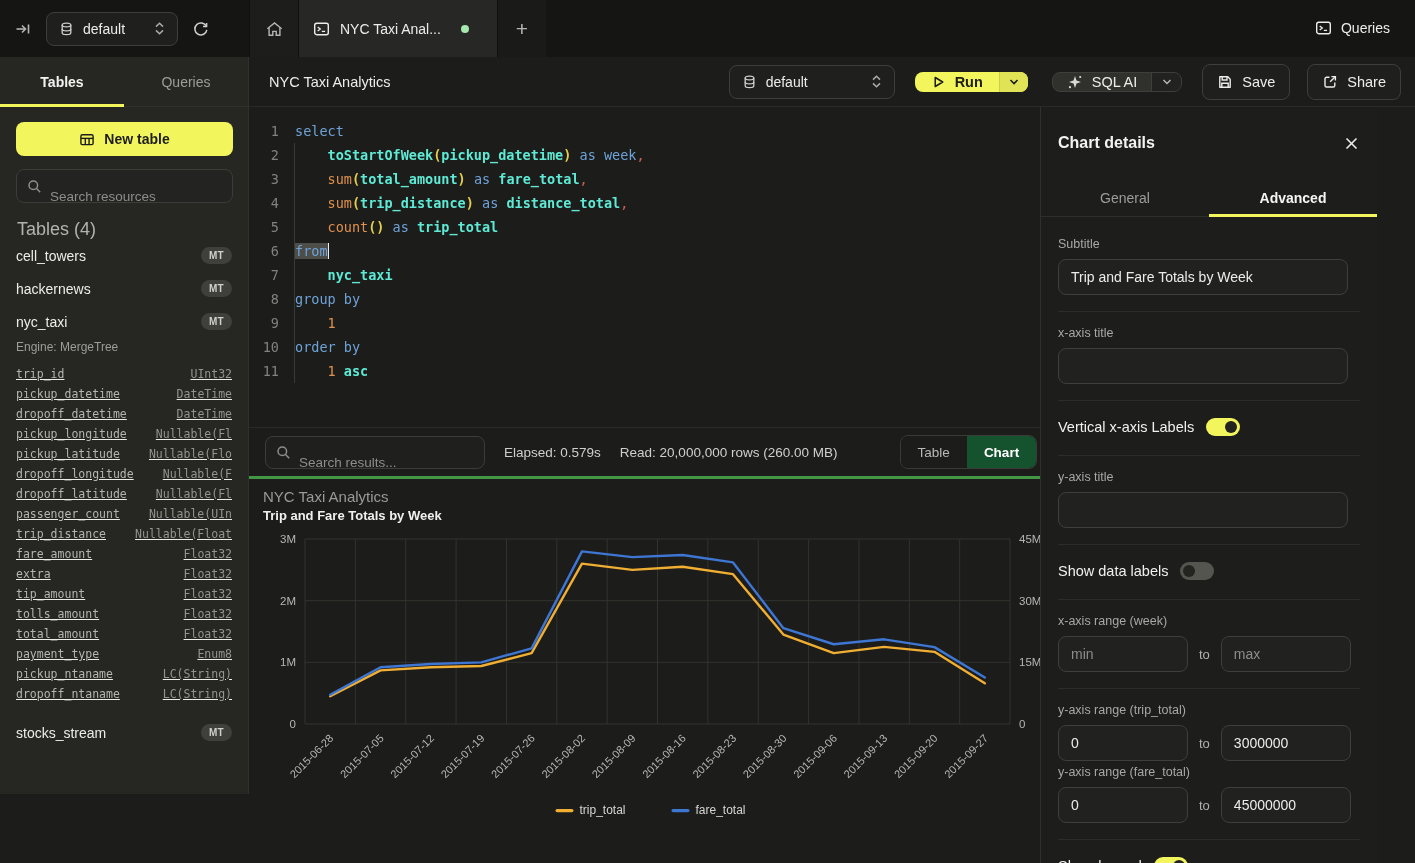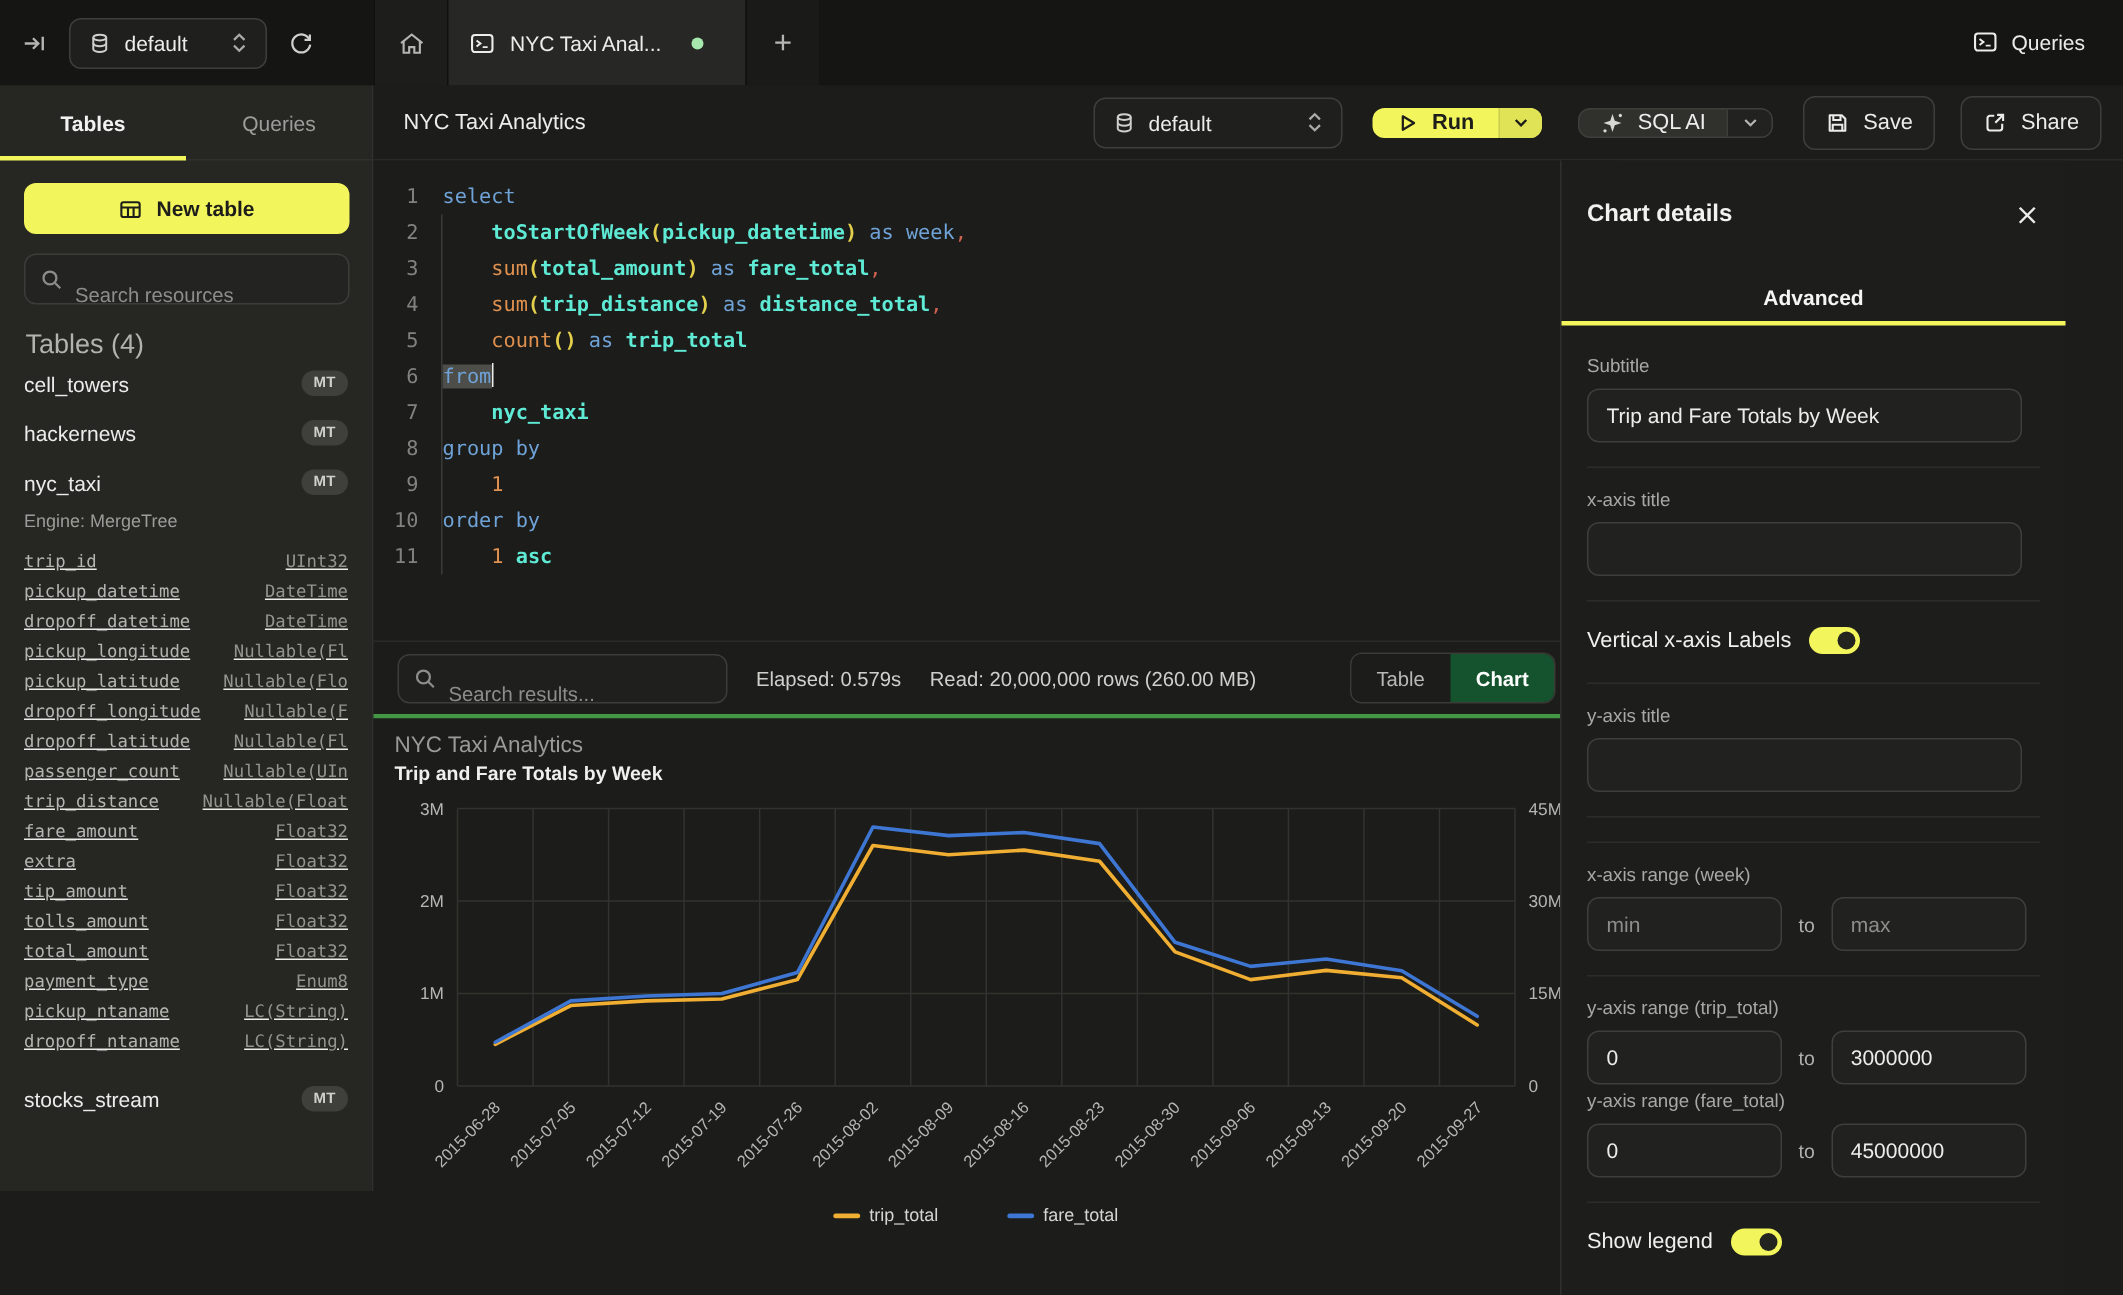--- a/index.html
+++ b/index.html
@@ -500,28 +500,34 @@
 
 <div class="abs" id="panel">
   <div id="panel-header">
     <span id="panel-title">Chart details</span>
     <svg class="ic" width="15" height="15" viewBox="0 0 15 15" style="cursor:pointer">
       <line x1="2.5" y1="2.5" x2="12.5" y2="12.5" stroke="#ececea" stroke-width="1.6"></line>
       <line x1="12.5" y1="2.5" x2="2.5" y2="12.5" stroke="#ececea" stroke-width="1.6"></line>
     </svg>
   </div>
   <div id="panel-tabs">
+    <div class="p-tab">General</div>
     <div class="p-tab active">Advanced</div>
   </div>
   <div id="panel-controls"><div class="p-label">Subtitle</div><input class="p-input" value="Trip and Fare Totals by Week" style=""><div class="p-divider"></div><div class="p-label">x-axis title</div><input class="p-input" style=""><div class="p-divider"></div><div class="toggle-row">
         <span class="t-label">Vertical x-axis Labels</span>
         <div class="toggle on">
           <div class="knob"></div>
         </div>
-      </div><div class="p-divider"></div><div class="p-label">y-axis title</div><input class="p-input" style=""><div class="p-divider"></div><div class="p-divider"></div><div class="p-label">x-axis range (week)</div><div class="range-row">
+      </div><div class="p-divider"></div><div class="p-label">y-axis title</div><input class="p-input" style=""><div class="p-divider"></div><div class="toggle-row">
+        <span class="t-label">Show data labels</span>
+        <div class="toggle off">
+          <div class="knob"></div>
+        </div>
+      </div><div class="p-divider"></div><div class="p-label">x-axis range (week)</div><div class="range-row">
         <input class="p-input" placeholder="min" style="">
         <span class="range-to">to</span>
         <input class="p-input" placeholder="max" style="">
       </div><div class="p-divider"></div><div class="p-label">y-axis range (trip_total)</div><div class="range-row" style="margin-bottom: 4px;">
         <input class="p-input" value="0" style="">
         <span class="range-to">to</span>
         <input class="p-input" value="3000000" style="">
       </div><div class="p-label">y-axis range (fare_total)</div><div class="range-row">
         <input class="p-input" value="0" style="">
         <span class="range-to">to</span>

